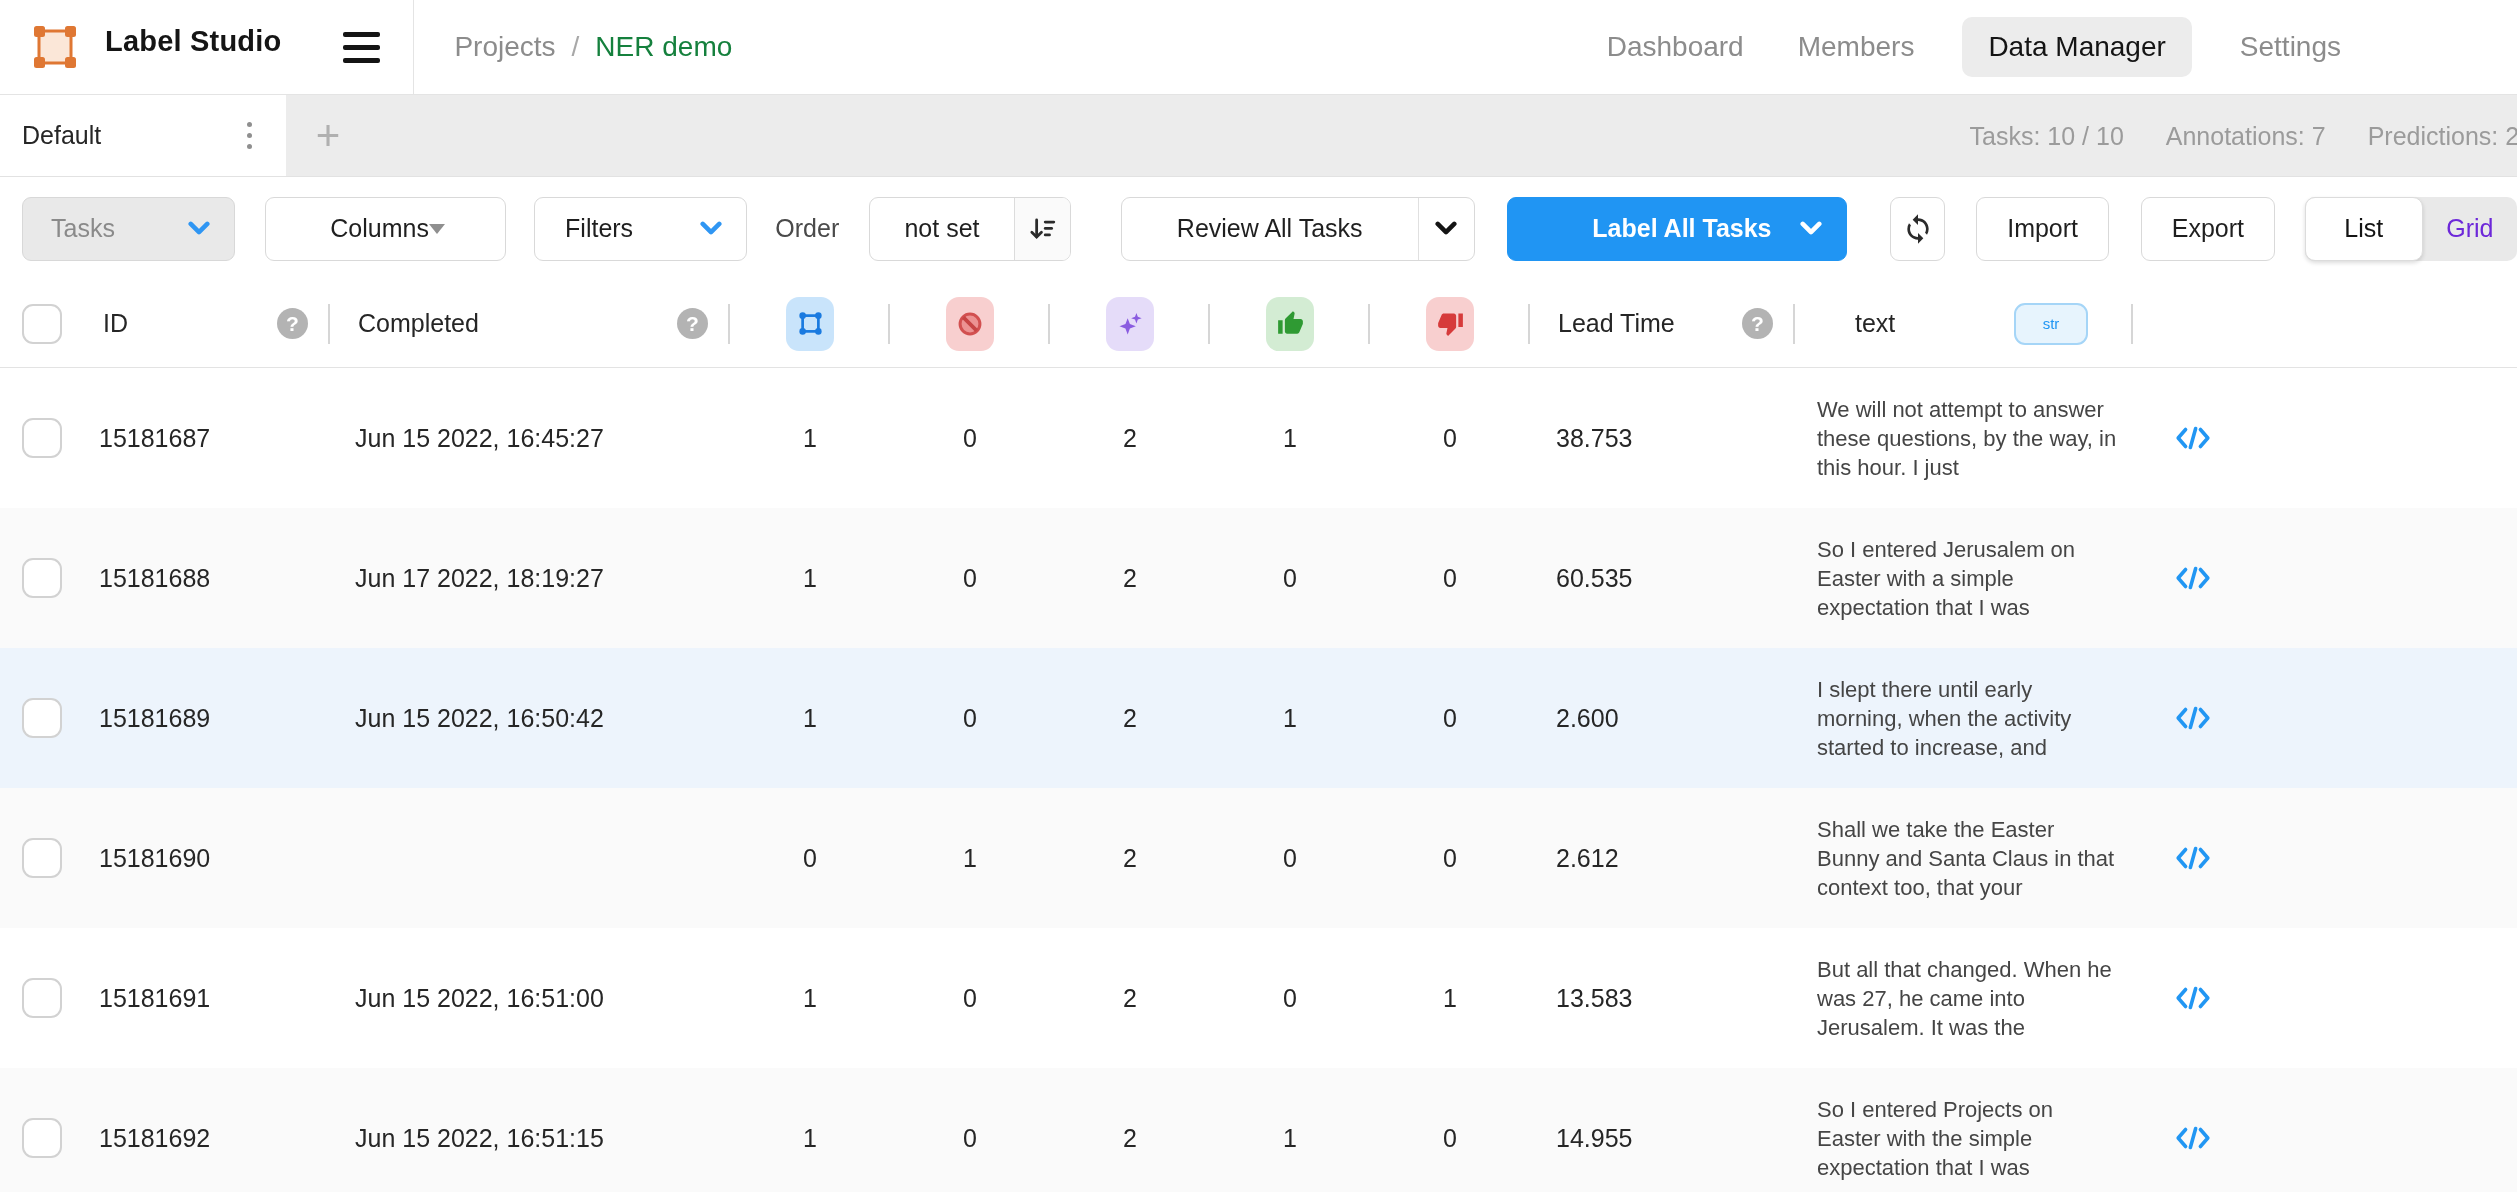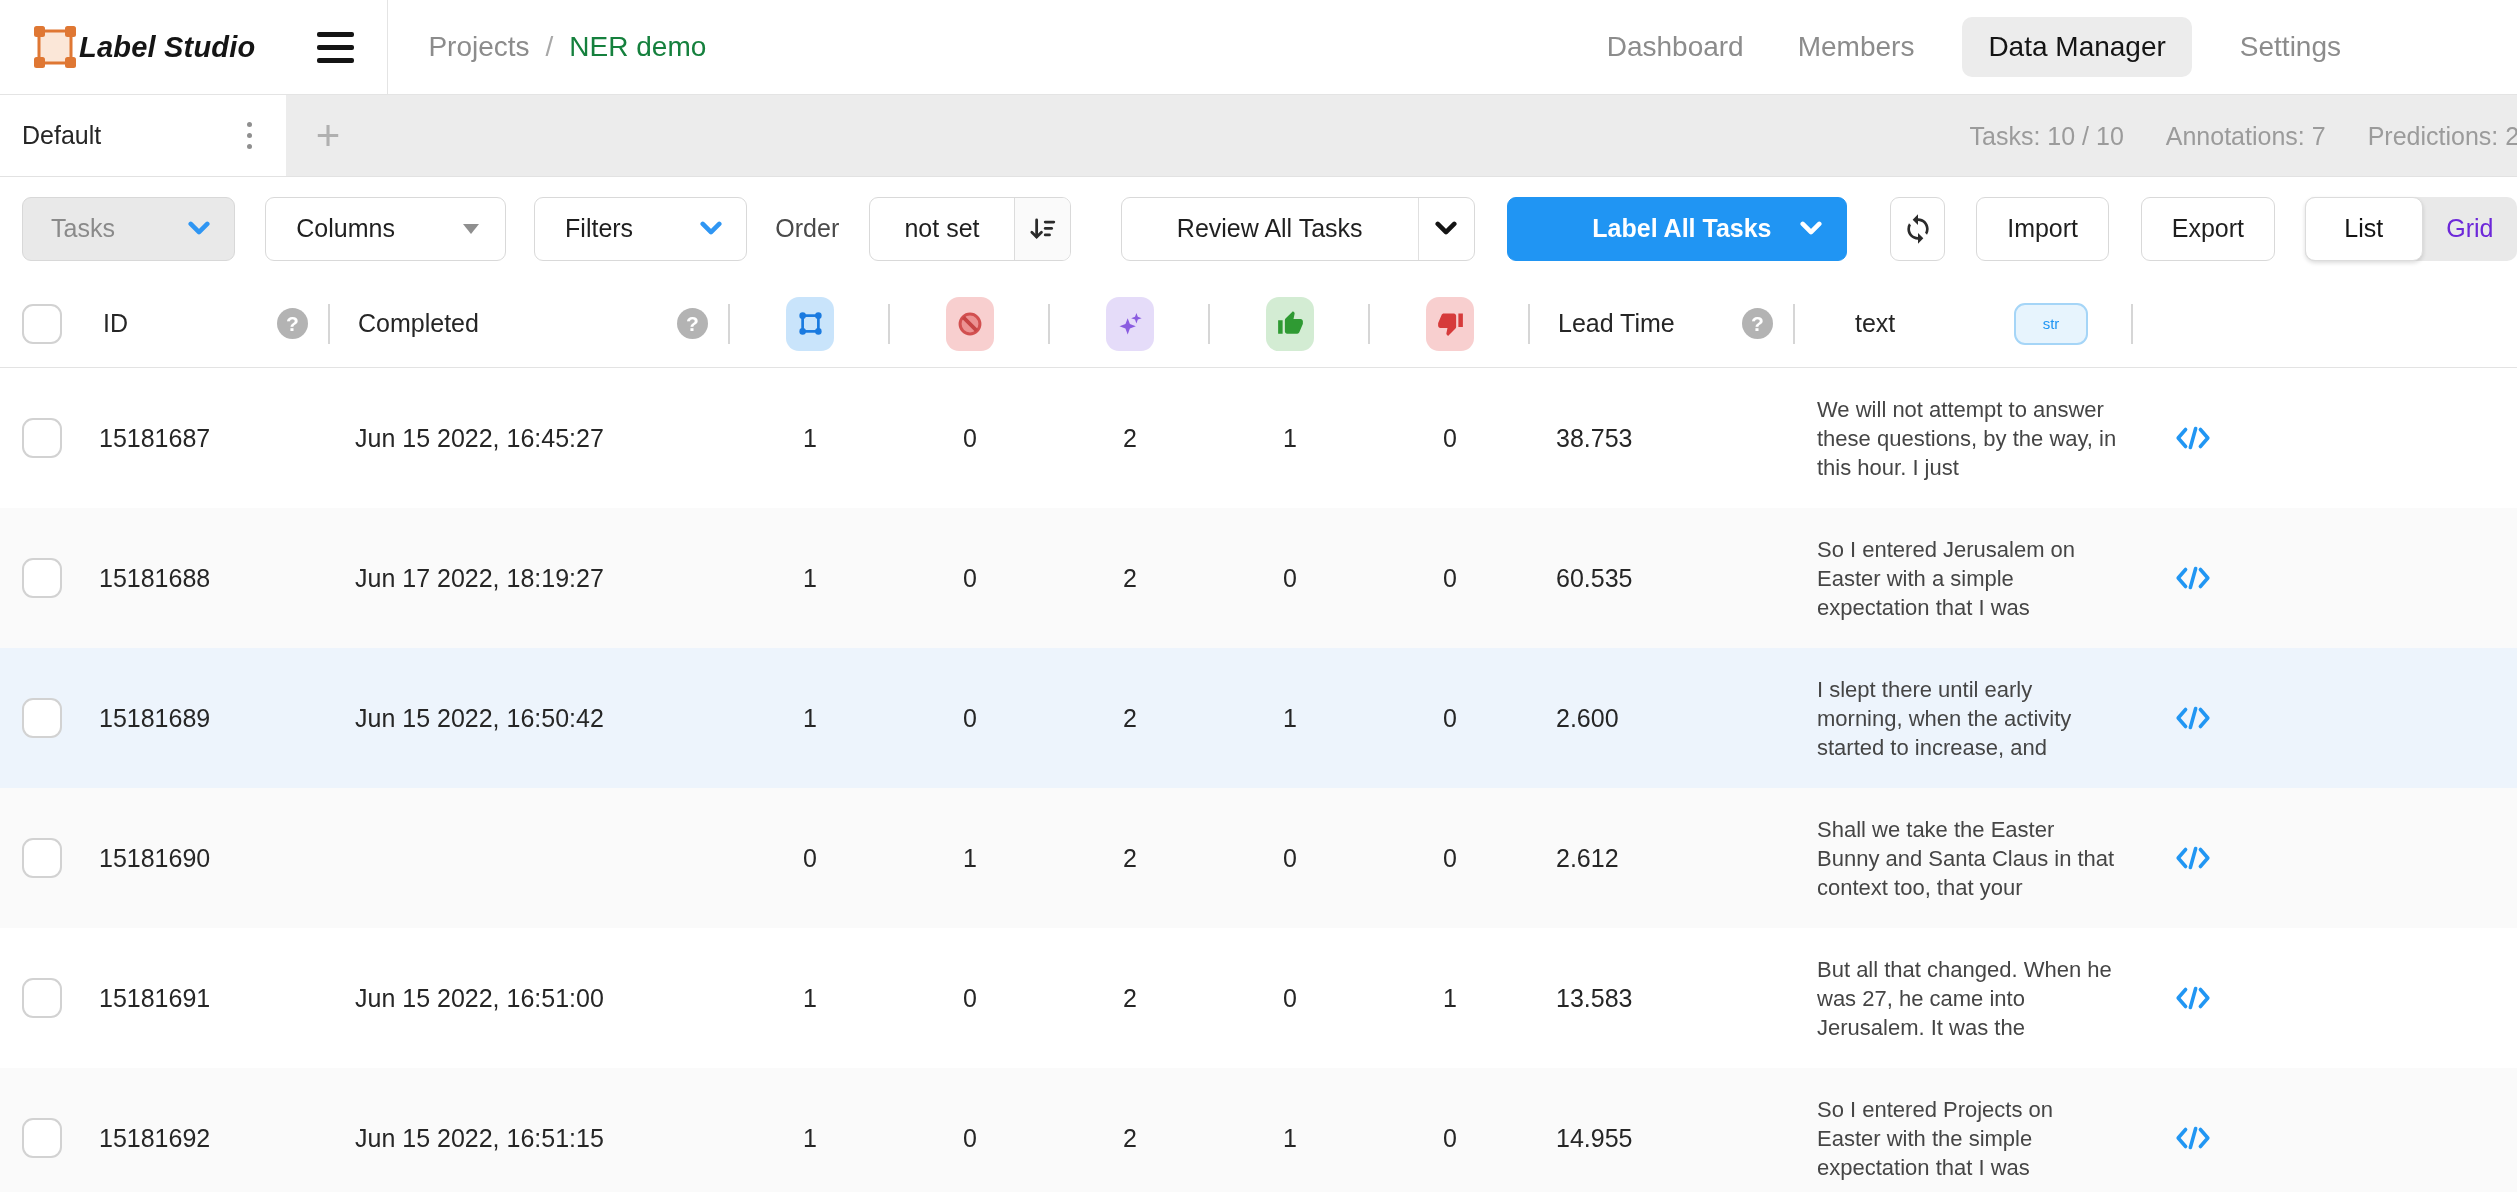--- a/index.html
+++ b/index.html
@@ -2,21 +2,21 @@
 <html><head>
 <meta charset="utf-8">
 <style>
   * { margin:0; padding:0; box-sizing:border-box; }
   html,body { background:#fff; }
   body { font-family:"Liberation Sans", sans-serif; color:#262626; }
   .screen { position:relative; width:2517px; height:1192px; overflow:hidden; background:#fff; }
 
   
   .app-header { display:flex; align-items:center; height:95px; background:#fff; border-bottom:1px solid #e4e4e4; }
-  .brand { display:flex; align-items:center; gap:2px; margin-left:33px;font-style:italic; }
+  .brand { display:flex; align-items:flex-start; gap:28px; margin-left:33px; }
   .brand-title { font-size:29px; font-weight:700; color:#151515; letter-spacing:.2px; }
   .menu-button { margin-left:62px; display:flex; flex-direction:column; gap:8px; cursor:pointer; }
   .menu-button span { display:block; width:37px; height:5px; background:#141414; border-radius:2px; }
   .header-vdiv { width:1px; height:95px; background:#e4e4e4; margin-left:33px; }
   .breadcrumb { display:flex; align-items:center; gap:16px; margin-left:40px; font-size:28px; }
   .bc-parent { color:#8c8c8c; }
   .bc-sep { color:#a8a8a8; }
   .bc-current { color:#15803d; }
   .main-nav { margin-left:auto; margin-right:170px; display:flex; align-items:center; gap:42px; font-size:28px; color:#8c8c8c; }
   .nav-item { padding:14px 6px; cursor:pointer; }
@@ -29,21 +29,21 @@
   .kebab { display:flex; flex-direction:column; gap:6px; padding:4px 8px; cursor:pointer; }
   .kebab i { width:5px; height:5px; border-radius:50%; background:#8f8f8f; }
   .add-tab { width:84px; display:flex; align-items:center; justify-content:center; font-size:42px; font-weight:300; color:#b0b0b0; cursor:pointer; }
   .tab-stats { position:absolute; right:-16px; top:0; height:82px; display:flex; align-items:center; gap:42px; font-size:25px; color:#9b9b9b; white-space:nowrap; }
 
   
   .toolbar { height:103px; background:#fff; display:flex; align-items:center; }
   .btn { height:64px; border-radius:9px; display:flex; align-items:center; background:#fff; border:1px solid #d9d9d9; font-size:25px; color:#1f1f1f; cursor:pointer; }
   .btn .lbl { white-space:nowrap; }
   .btn-tasks { width:216px; margin-left:22px; background:#e9e9e9; border-color:#d8d8d8; color:#8a8a8a; padding:0 24px 0 28px; justify-content:space-between; }
-  .btn-columns { width:244px; margin-left:30px; padding:0 26px 0 30px; justify-content:space-between; }
+  .btn-columns { width:244px; margin-left:30px; padding:0 26px 0 30px; justify-content:center; }
   .btn-filters { width:216px; margin-left:28px; padding:0 24px 0 30px; justify-content:space-between; }
   .order-label { margin-left:28px; font-size:25px; color:#4a4a4a; }
   .btn-order { width:205px; margin-left:30px; padding:0; overflow:hidden; }
   .order-value { flex:1; text-align:center; }
   .order-sort-seg { width:56px; height:64px; display:flex; align-items:center; justify-content:center; border-left:1px solid #dcdcdc; background:#fafafa; }
   .btn-review { width:360px; margin-left:50px; padding:0; overflow:hidden; font-weight:500; }
   .review-label { flex:1; text-align:center; }
   .review-chev-seg { width:56px; height:64px; display:flex; align-items:center; justify-content:center; border-left:1px solid #e0e0e0; color:#141414; }
   .btn-label-all { width:345px; margin-left:32px; background:#2095f3; border-color:#2095f3; color:#fff; font-weight:700; padding:0 24px 0 56px; }
   .btn-label-all .lbl { flex:1; text-align:center; }

